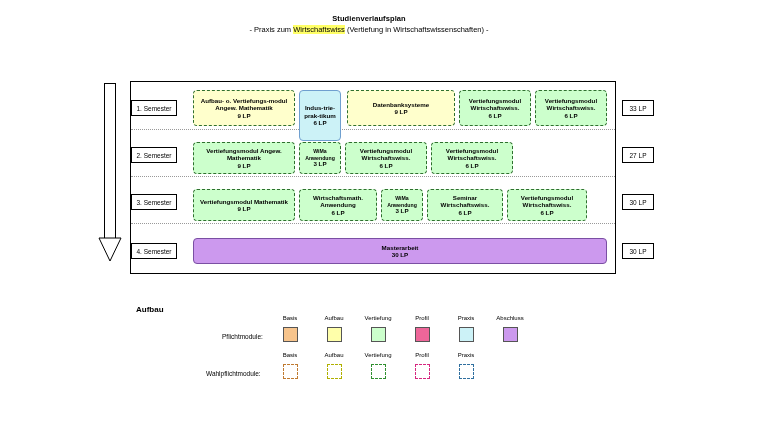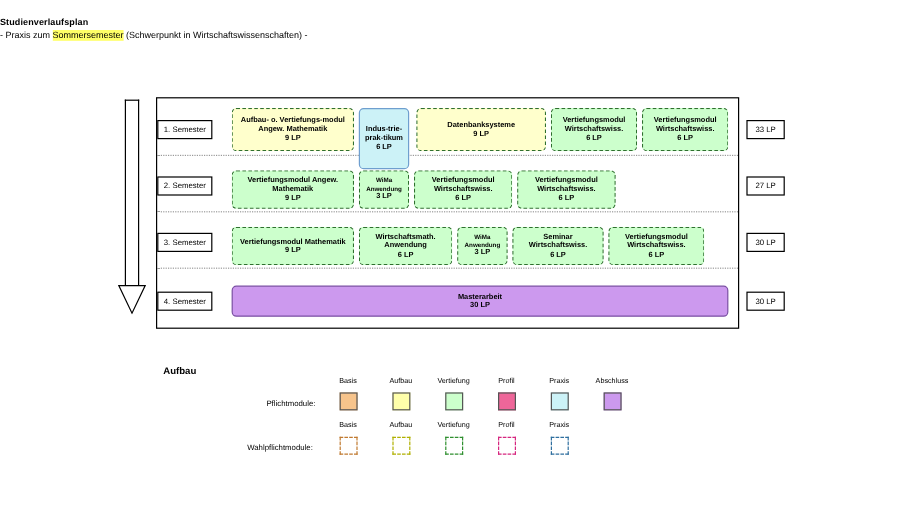--- a/index.html
+++ b/index.html
@@ -15,20 +15,21 @@
     overflow: hidden;
     position: relative;
   }
 
   
   .title-block {
     position: absolute;
     top: 14px;
     left: 0;
     width: 738px;
+    text-align: center;
   }
   .title-main {
     font-size: 7.5px;
     font-weight: bold;
     letter-spacing: 0.1px;
     line-height: 10px;
   }
   .title-sub {
     font-size: 7.5px;
     line-height: 11px;
@@ -147,21 +148,21 @@
     box-sizing: border-box;
   }
   .swatch.solid { border: 1px solid #555555; }
   .swatch.dashed { border: 1px dashed #333333; background: transparent; }
 </style>
 </head>
 <body>
 
 <div class="title-block">
   <div class="title-main">Studienverlaufsplan</div>
-  <div class="title-sub"><span>- Praxis zum </span><span class="hl">Sommersemester</span><span> (Schwerpunkt in Wirtschaftswissenschaften) -</span></div>
+  <div class="title-sub"><span>- Praxis zum </span><span class="hl">Wirtschaftswiss</span><span> (Vertiefung in Wirtschaftswissenschaften) -</span></div>
 </div>
 
 <div class="arrow-shaft"></div>
 <svg class="arrow-head-outline" viewBox="0 0 24 25">
   <polygon points="1,1 23,1 12,24" fill="#ffffff" stroke="#000000" stroke-width="1"></polygon>
 </svg>
 
 <div class="frame">
   <div class="row-sep" style="top:47px;"></div>
   <div class="row-sep" style="top:94px;"></div>

